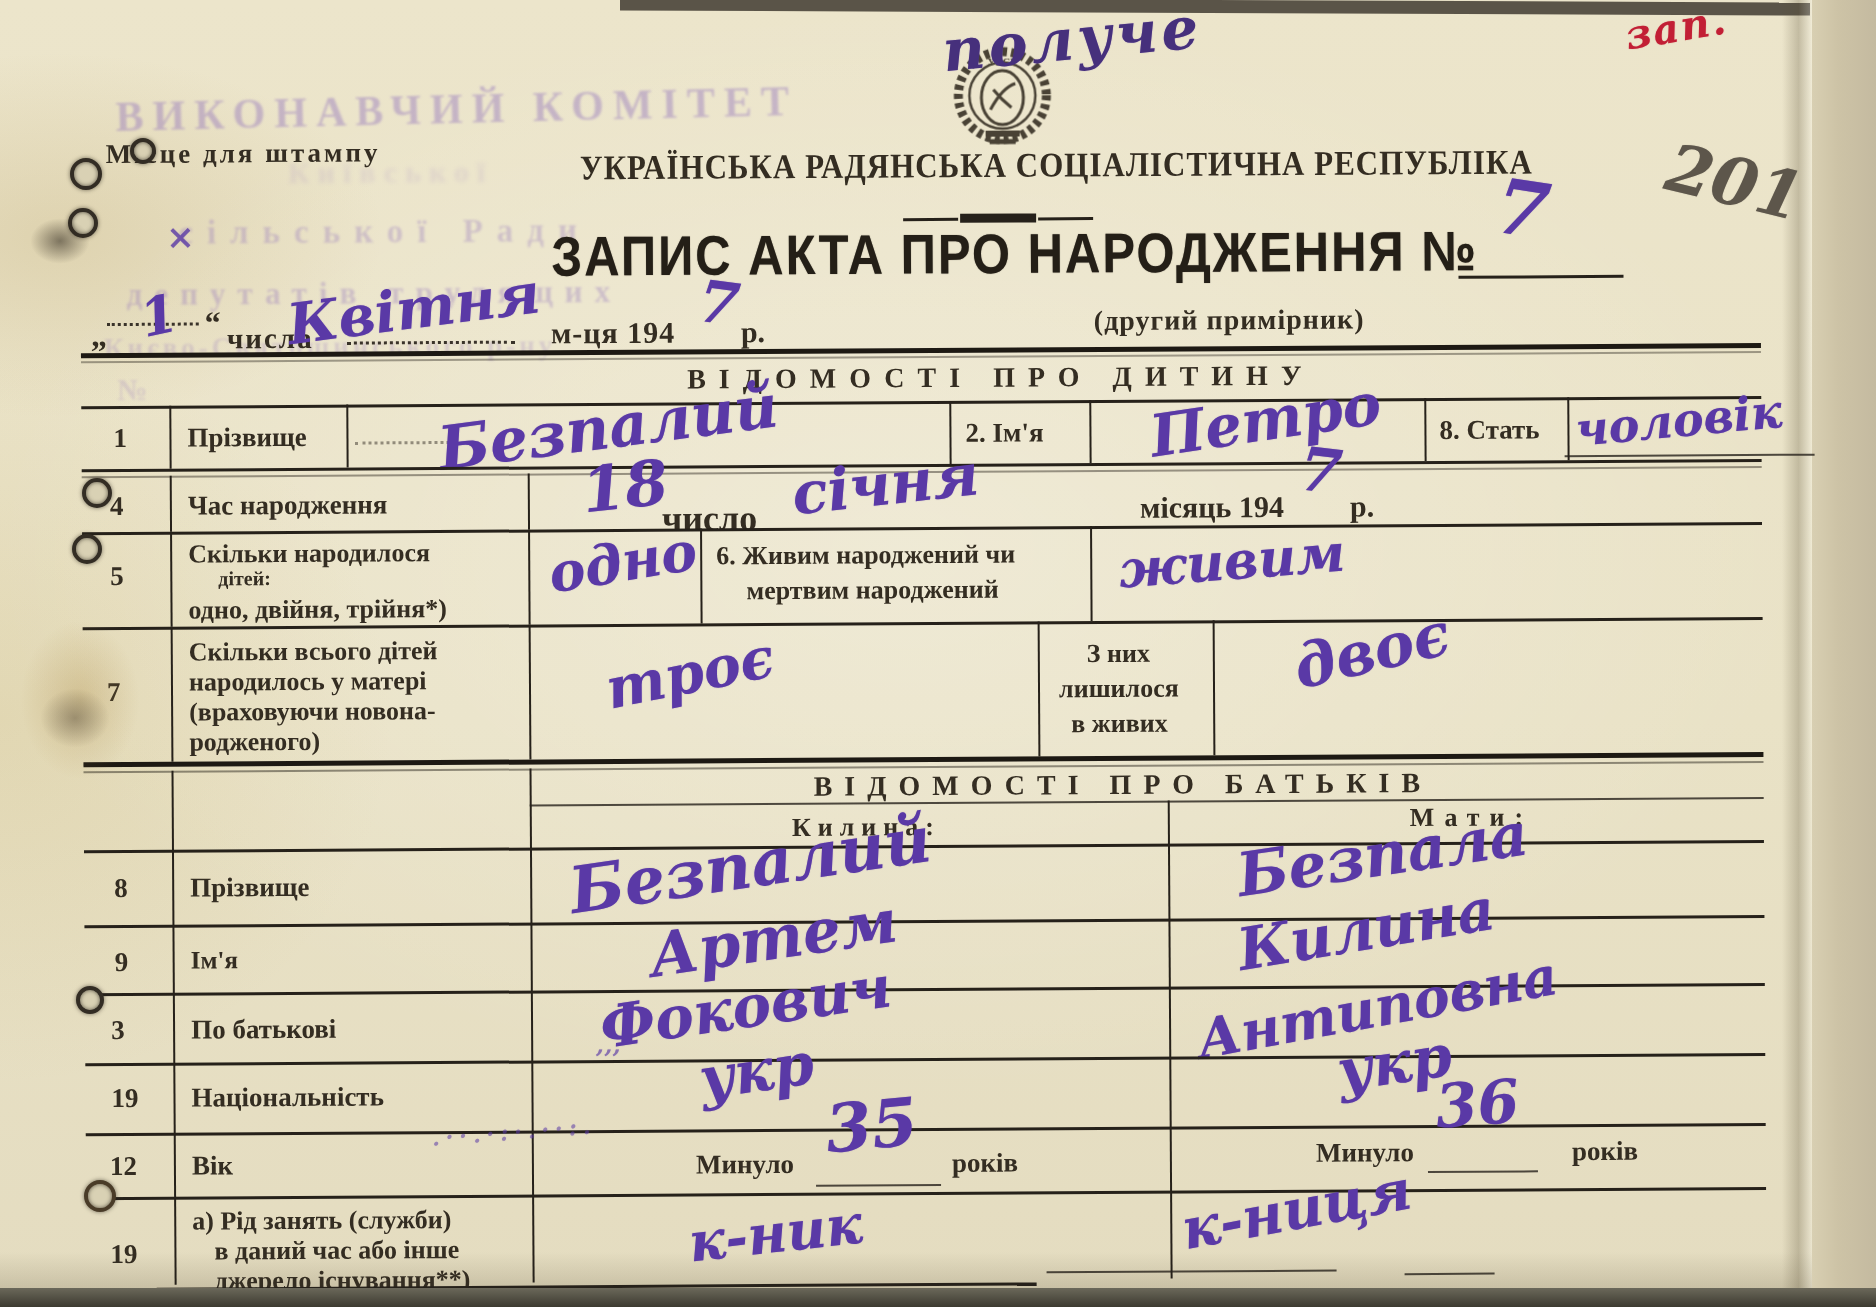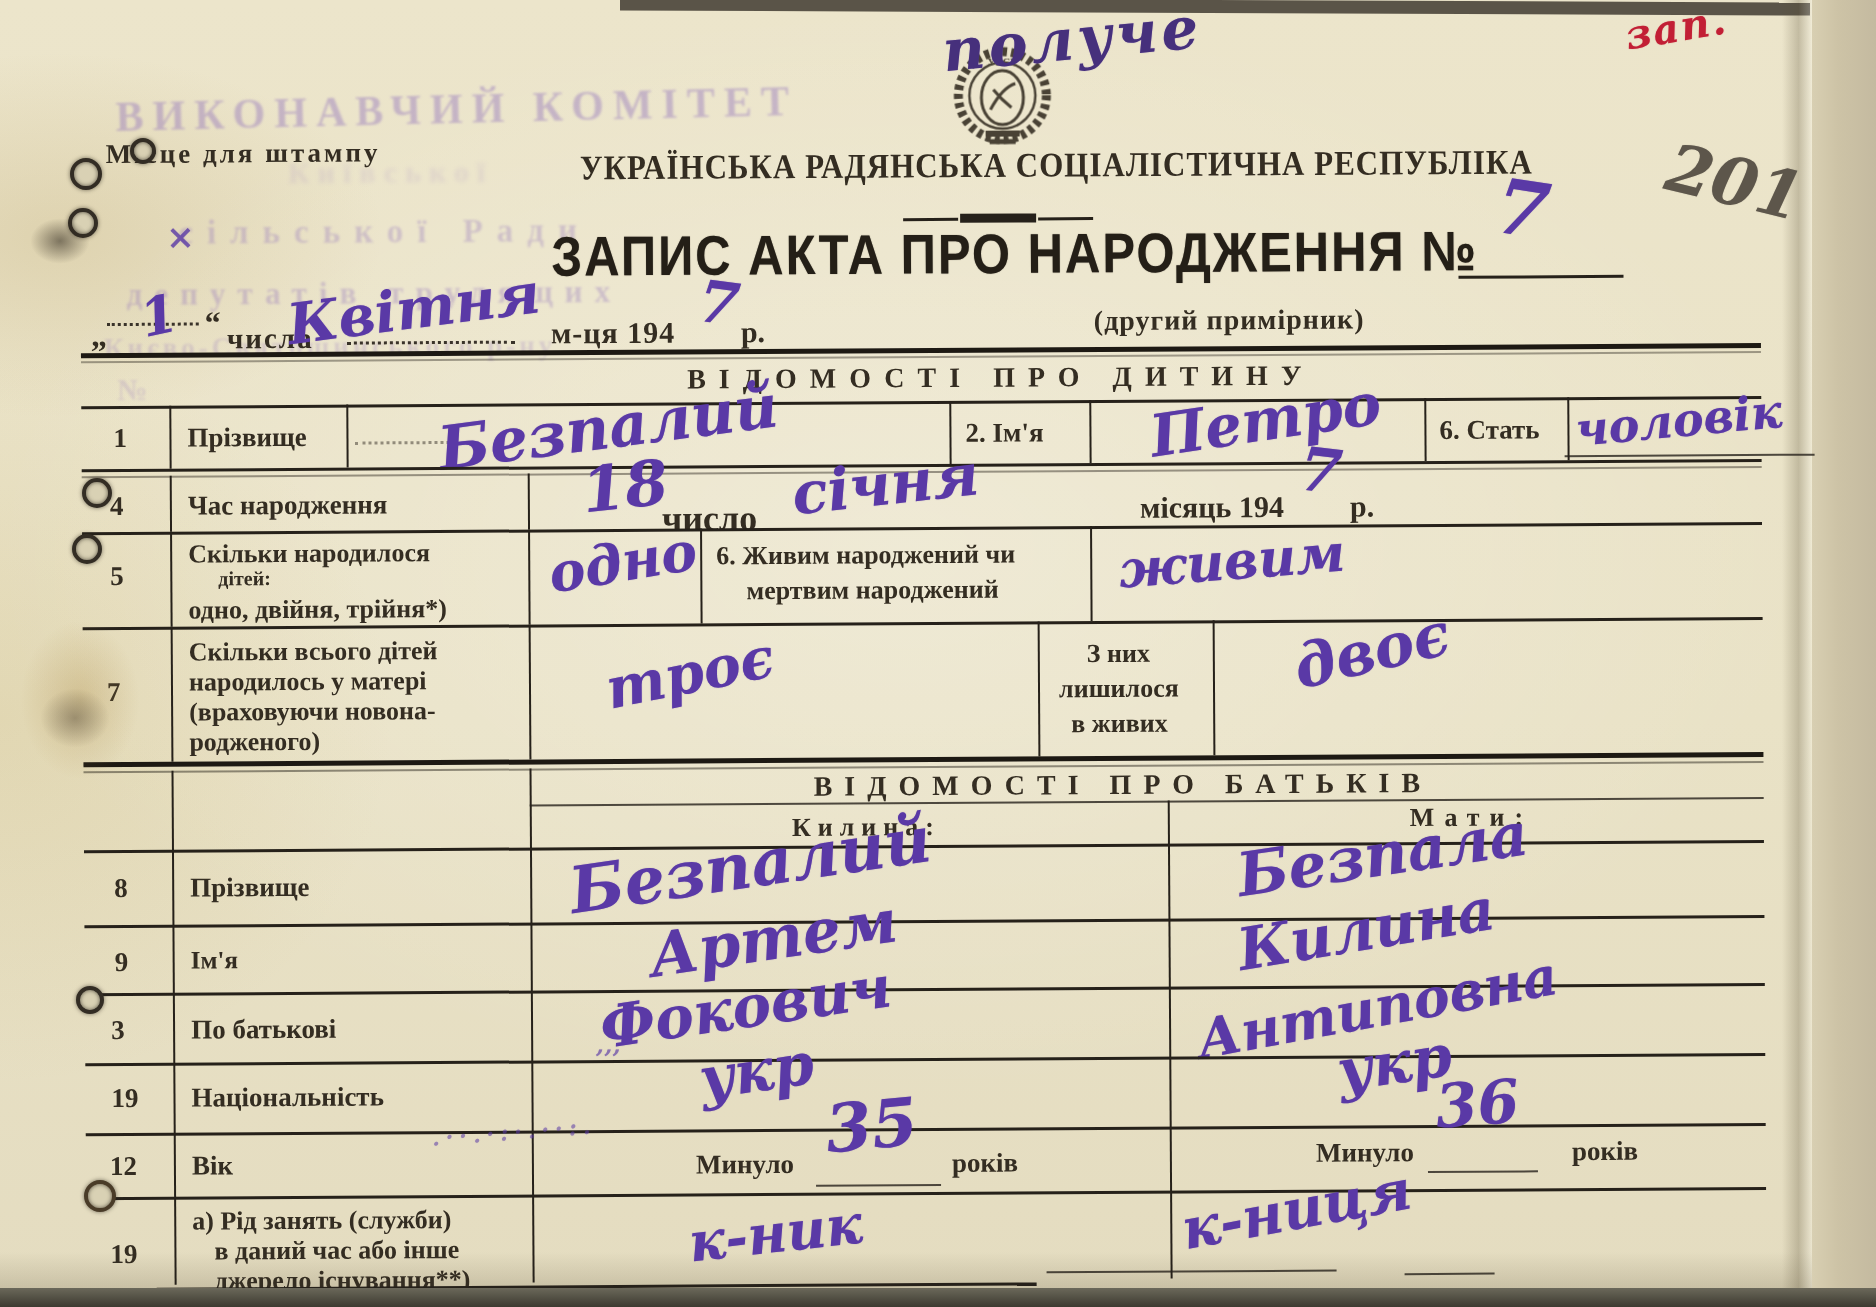--- a/index.html
+++ b/index.html
@@ -115,21 +115,21 @@
     <div class="vrule" style="left:170px;top:401px;height:63px;"></div>
     <div class="printed" style="left:188px;top:418px;font-size:27px;">Прізвище</div>
     <div class="vrule" style="left:347px;top:401px;height:63px;"></div>
     <div class="dotted" style="left:356px;top:438px;width:100px;opacity:.5;"></div>
     <div class="hw" style="left:438px;top:390px;font-size:60px;transform:rotate(-7deg);">Безпалий</div>
     <div class="vrule" style="left:950px;top:401px;height:63px;"></div>
     <div class="printed" style="left:966px;top:418px;font-size:27px;">2. Ім'я</div>
     <div class="vrule" style="left:1090px;top:401px;height:63px;"></div>
     <div class="hw" style="left:1150px;top:388px;font-size:58px;transform:rotate(-8deg);">Петро</div>
     <div class="vrule" style="left:1425px;top:401px;height:63px;"></div>
-    <div class="printed" style="left:1440px;top:418px;font-size:27px;">6. Стать</div>
+    <div class="printed" style="left:1440px;top:418px;font-size:27px;">8. Стать</div>
     <div class="vrule" style="left:1568px;top:401px;height:63px;"></div>
     <div class="hw" style="left:1576px;top:398px;font-size:46px;transform:rotate(-5deg);">чоловік</div>
     <div class="rule" style="left:82px;top:464px;width:1680px;"></div>
     <div class="rule rule-thin" style="left:82px;top:471px;width:1680px;opacity:.55;"></div>
     <div class="rule rule-thin" style="left:1565px;top:459px;width:250px;"></div>
 
     <div class="printed" style="left:110px;top:486px;font-size:27px;">4</div>
     <div class="vrule" style="left:170px;top:471px;height:56px;"></div>
     <div class="printed" style="left:188px;top:486px;font-size:27px;">Час народження</div>
     <div class="vrule" style="left:528px;top:471px;height:56px;"></div>

